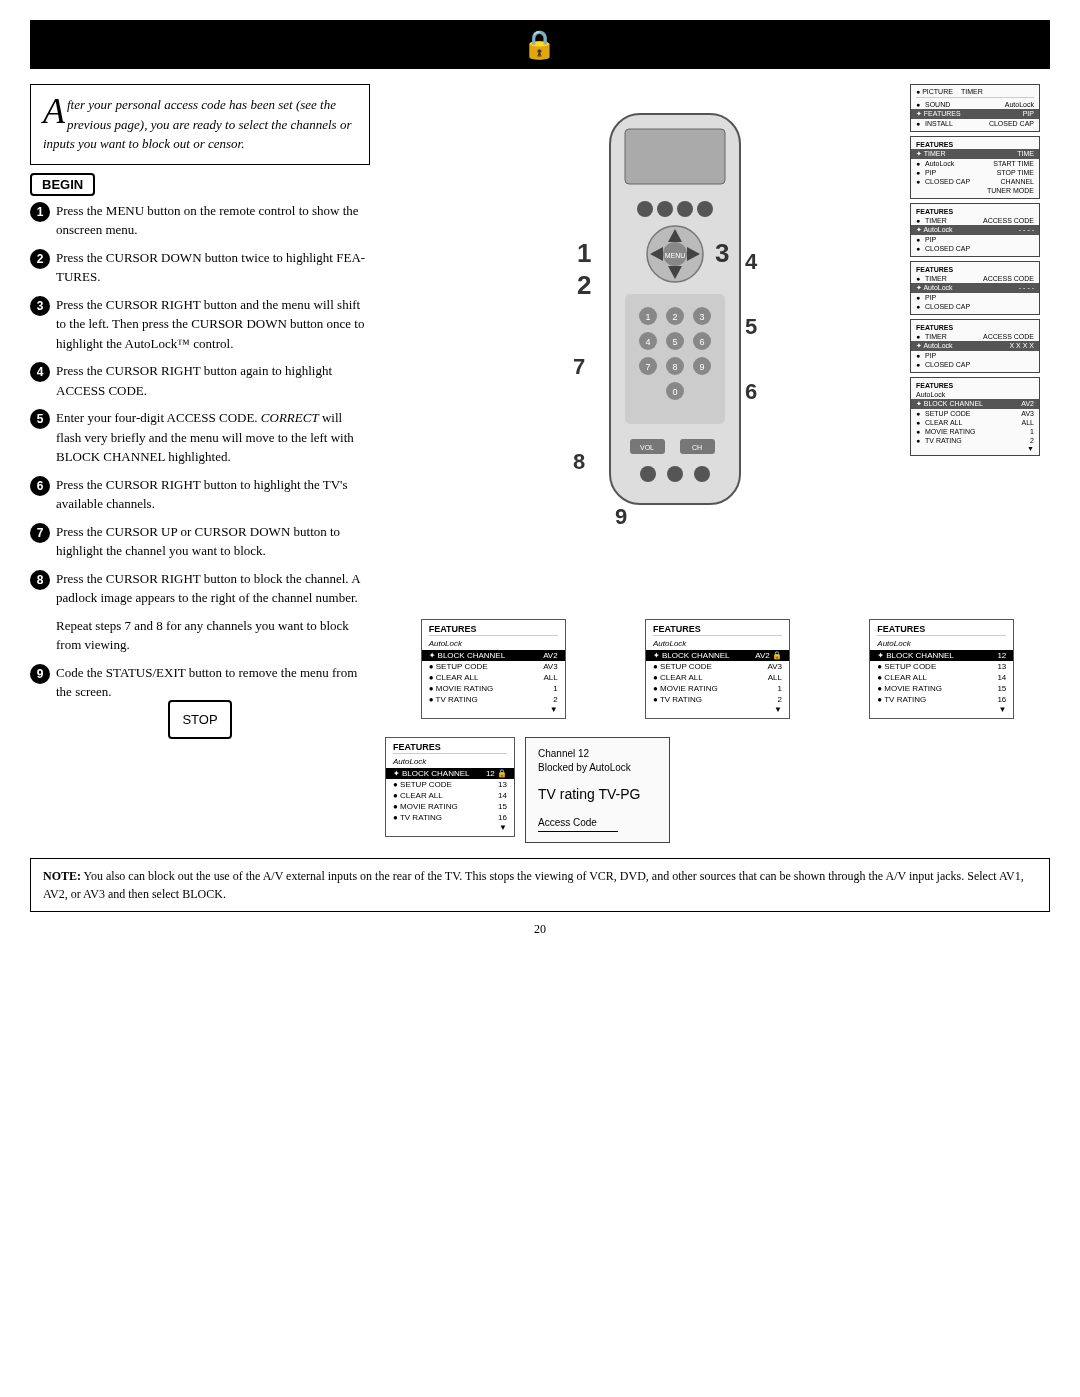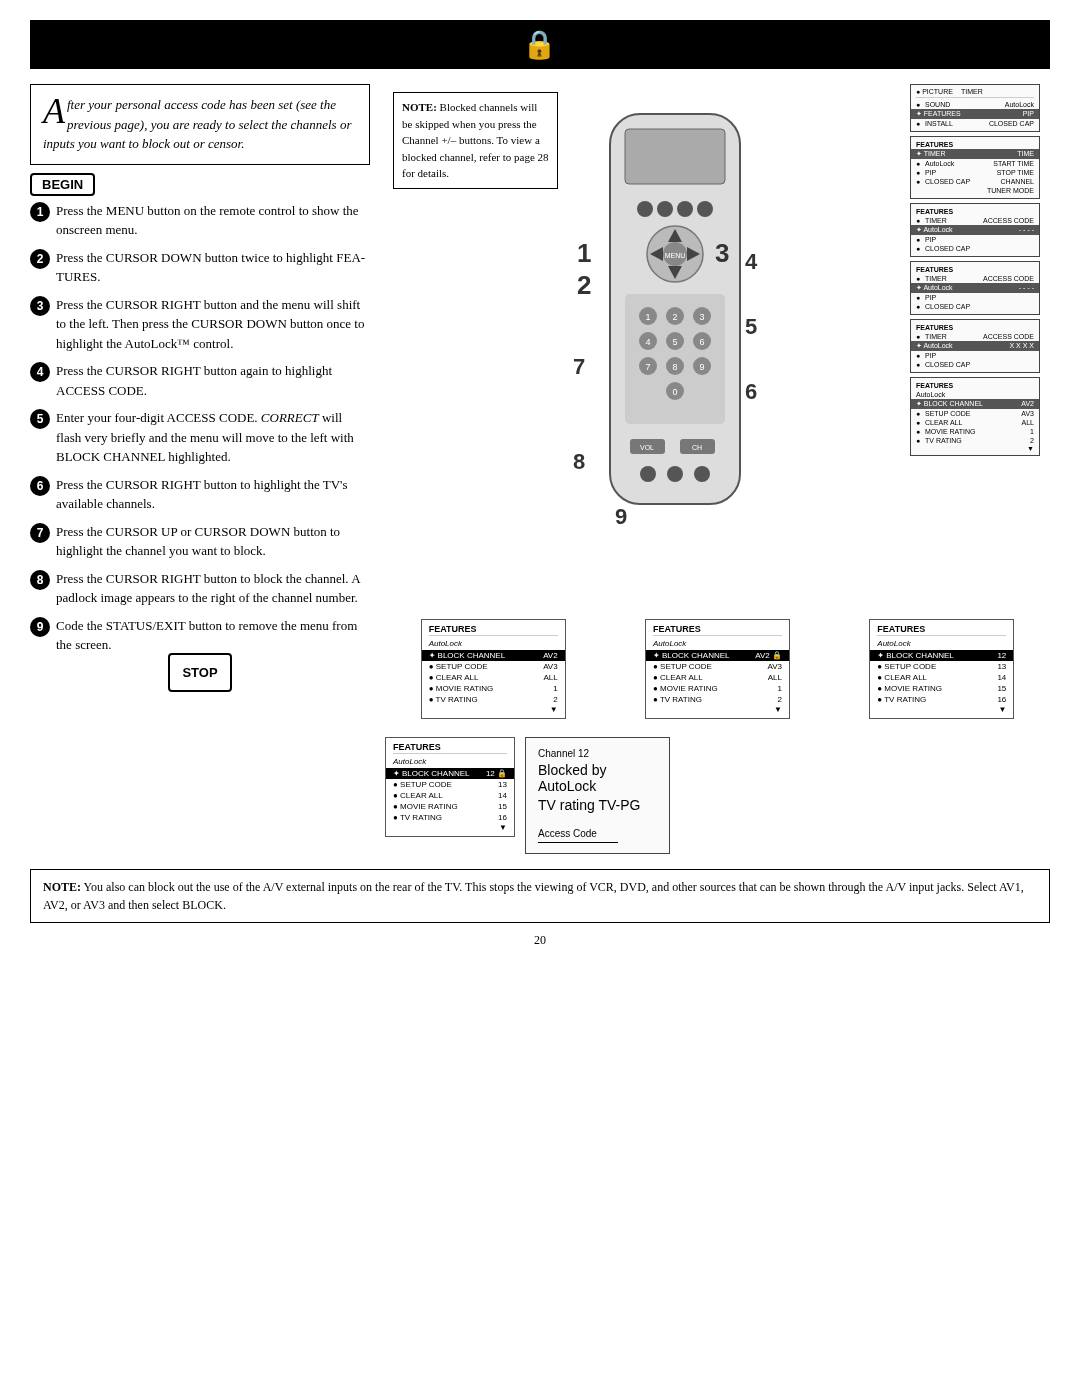--- a/index.html
+++ b/index.html
@@ -108,21 +108,21 @@
 
     
     .stop-badge {
       text-align: center;
       margin: 8px 0;
     }
     .stop-badge span {
       border: 2px solid #000;
       border-radius: 4px;
       padding: 10px 12px;
-      font-weight: bold;
+      font-weight: normal;
       font-size: 13px;
       font-family: Arial, sans-serif;
     }
 
     
     .right-col {
       flex: 1;
       display: flex;
       flex-direction: column;
       gap: 8px;
@@ -294,42 +294,44 @@
       </div>
     </div>
 
     <div class="step">
       <div class="step-number">8</div>
       <div class="step-text">
         <b>Press the CURSOR RIGHT button</b> to block the channel. A padlock image appears to the right of the channel number.
       </div>
     </div>
 
+    <div class="step">
+      <div style="width:20px;flex-shrink:0;"></div>
+      <div class="step-text">
+        Repeat steps 7 and 8 for any channels you want to block from viewing.
+      </div>
+    </div>
 
     <div class="step">
       <div class="step-number">9</div>
       <div class="step-text">
         <b>Code the STATUS/EXIT button</b> to remove the menu from the screen.
       </div>
     </div>
 
     <div class="stop-badge">
       <span>STOP</span>
     </div>
 
   </div>
 
   <div class="right-col">
 
     <div style="position:relative; height:640px;">
 
-      <div class="note-box" style="top:8px;left:8px;width:165px;">
-        <b>NOTE:</b>
-        <span>Blocked channels will be skipped when you press the Channel +/– buttons. To view a blocked channel, refer to page 28 for details.</span>
-      </div>
 
       <div style="position:absolute;right:0;top:0;display:flex;flex-direction:column;gap:4px;width:140px;">
 
         <div class="tiny-screen">
           <div class="ts-top-menu">
             <span>● PICTURE</span>
             <span>TIMER</span>
           </div>
           <div class="ts-row">
               <span class="bullet">●</span>
@@ -646,21 +648,21 @@
         <div class="sb-row">
             <span>● TV RATING</span>
             <span>16</span>
           </div>
         <div style="text-align:right;font-size:8px;">▼</div>
       </div>
 
 
       <div style="border:1px solid #444;padding:10px 12px;font-family:Arial,sans-serif;font-size:11px;width:145px;background:#fafafa;">
         <div style="font-size:10px;margin-bottom:3px;">Channel 12</div>
-        <div style="font-size:14px;margin-bottom:3px;">Blocked by AutoLock</div>
+        <div style="font-size:10px;margin-bottom:13px;">Blocked by AutoLock</div>
         <div style="font-size:14px;margin-bottom:15px;">TV rating TV-PG</div>
         <div style="font-size:10px;margin-bottom:3px;">Access Code</div>
         <div style="font-size:10px;border-bottom:1px solid #000;width:80px;"></div>
       </div>
 
     </div>
 
   </div>
 
 </div>

